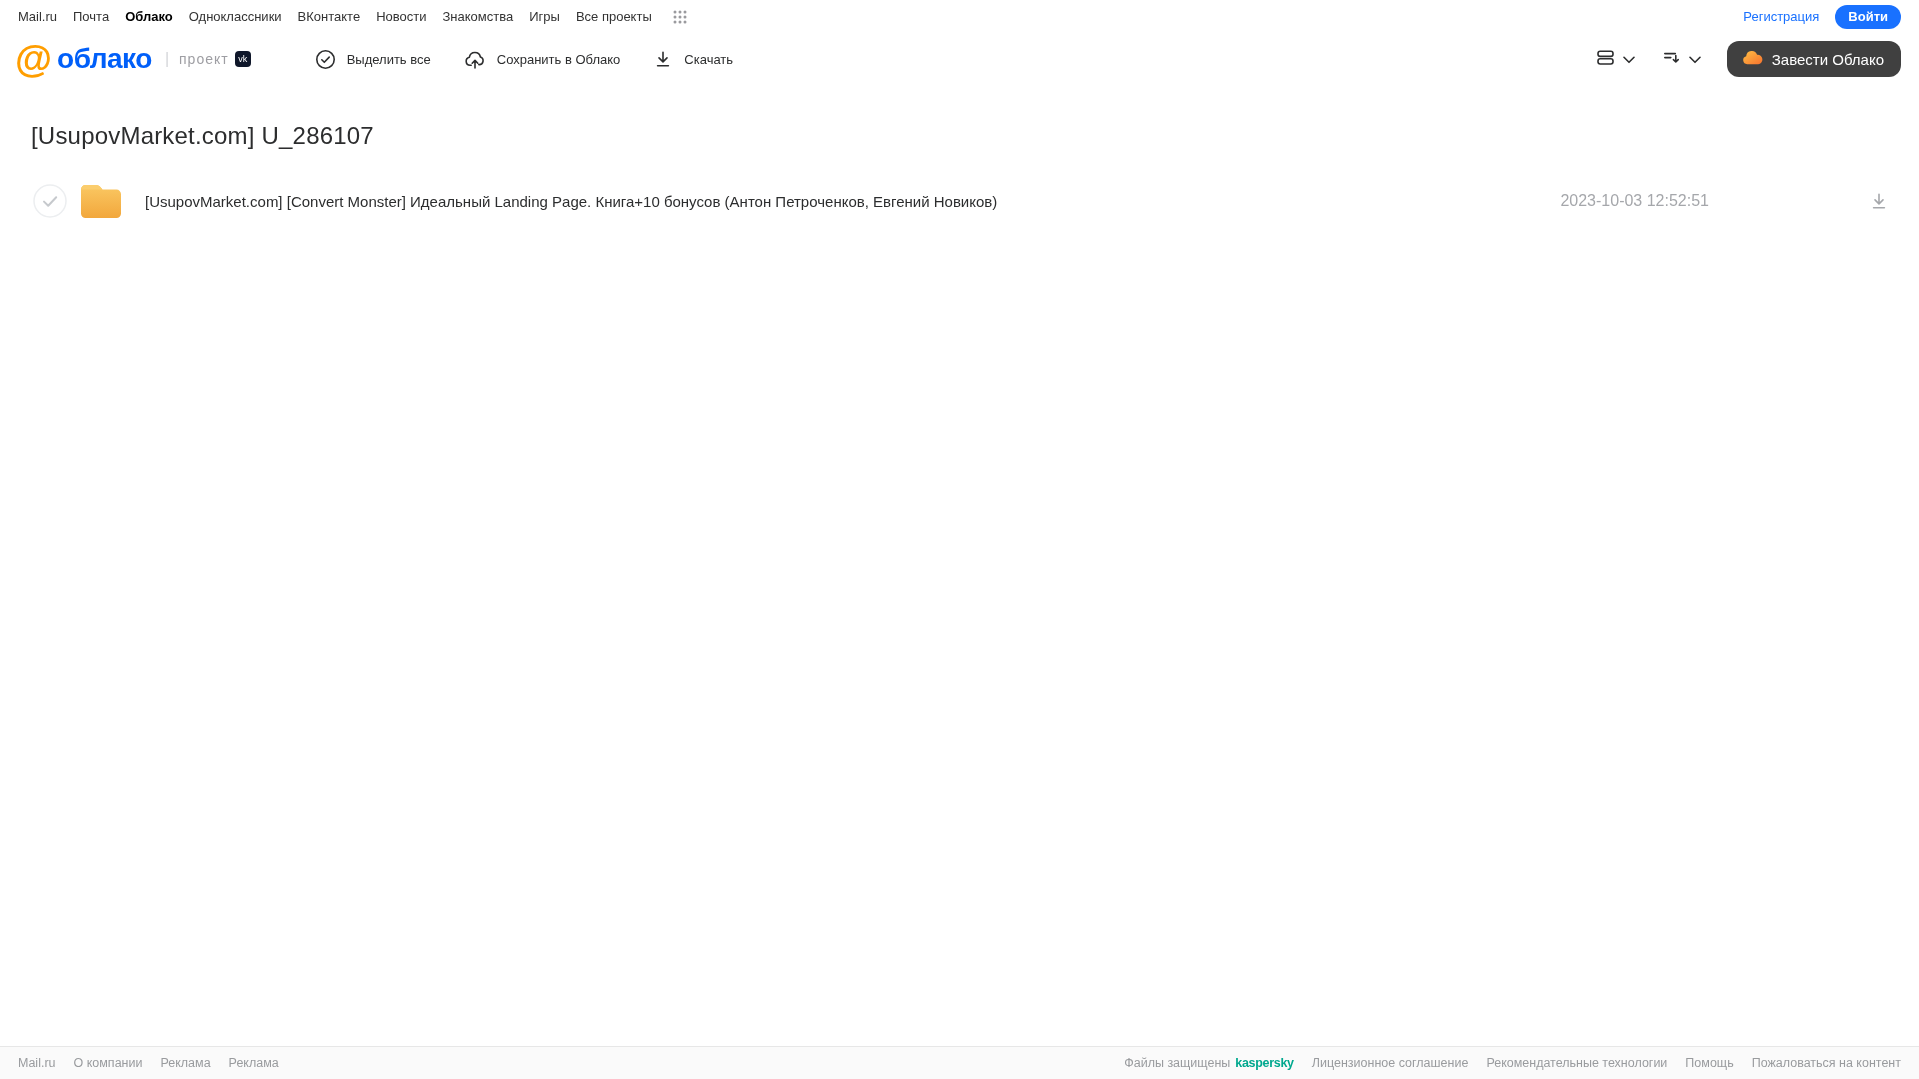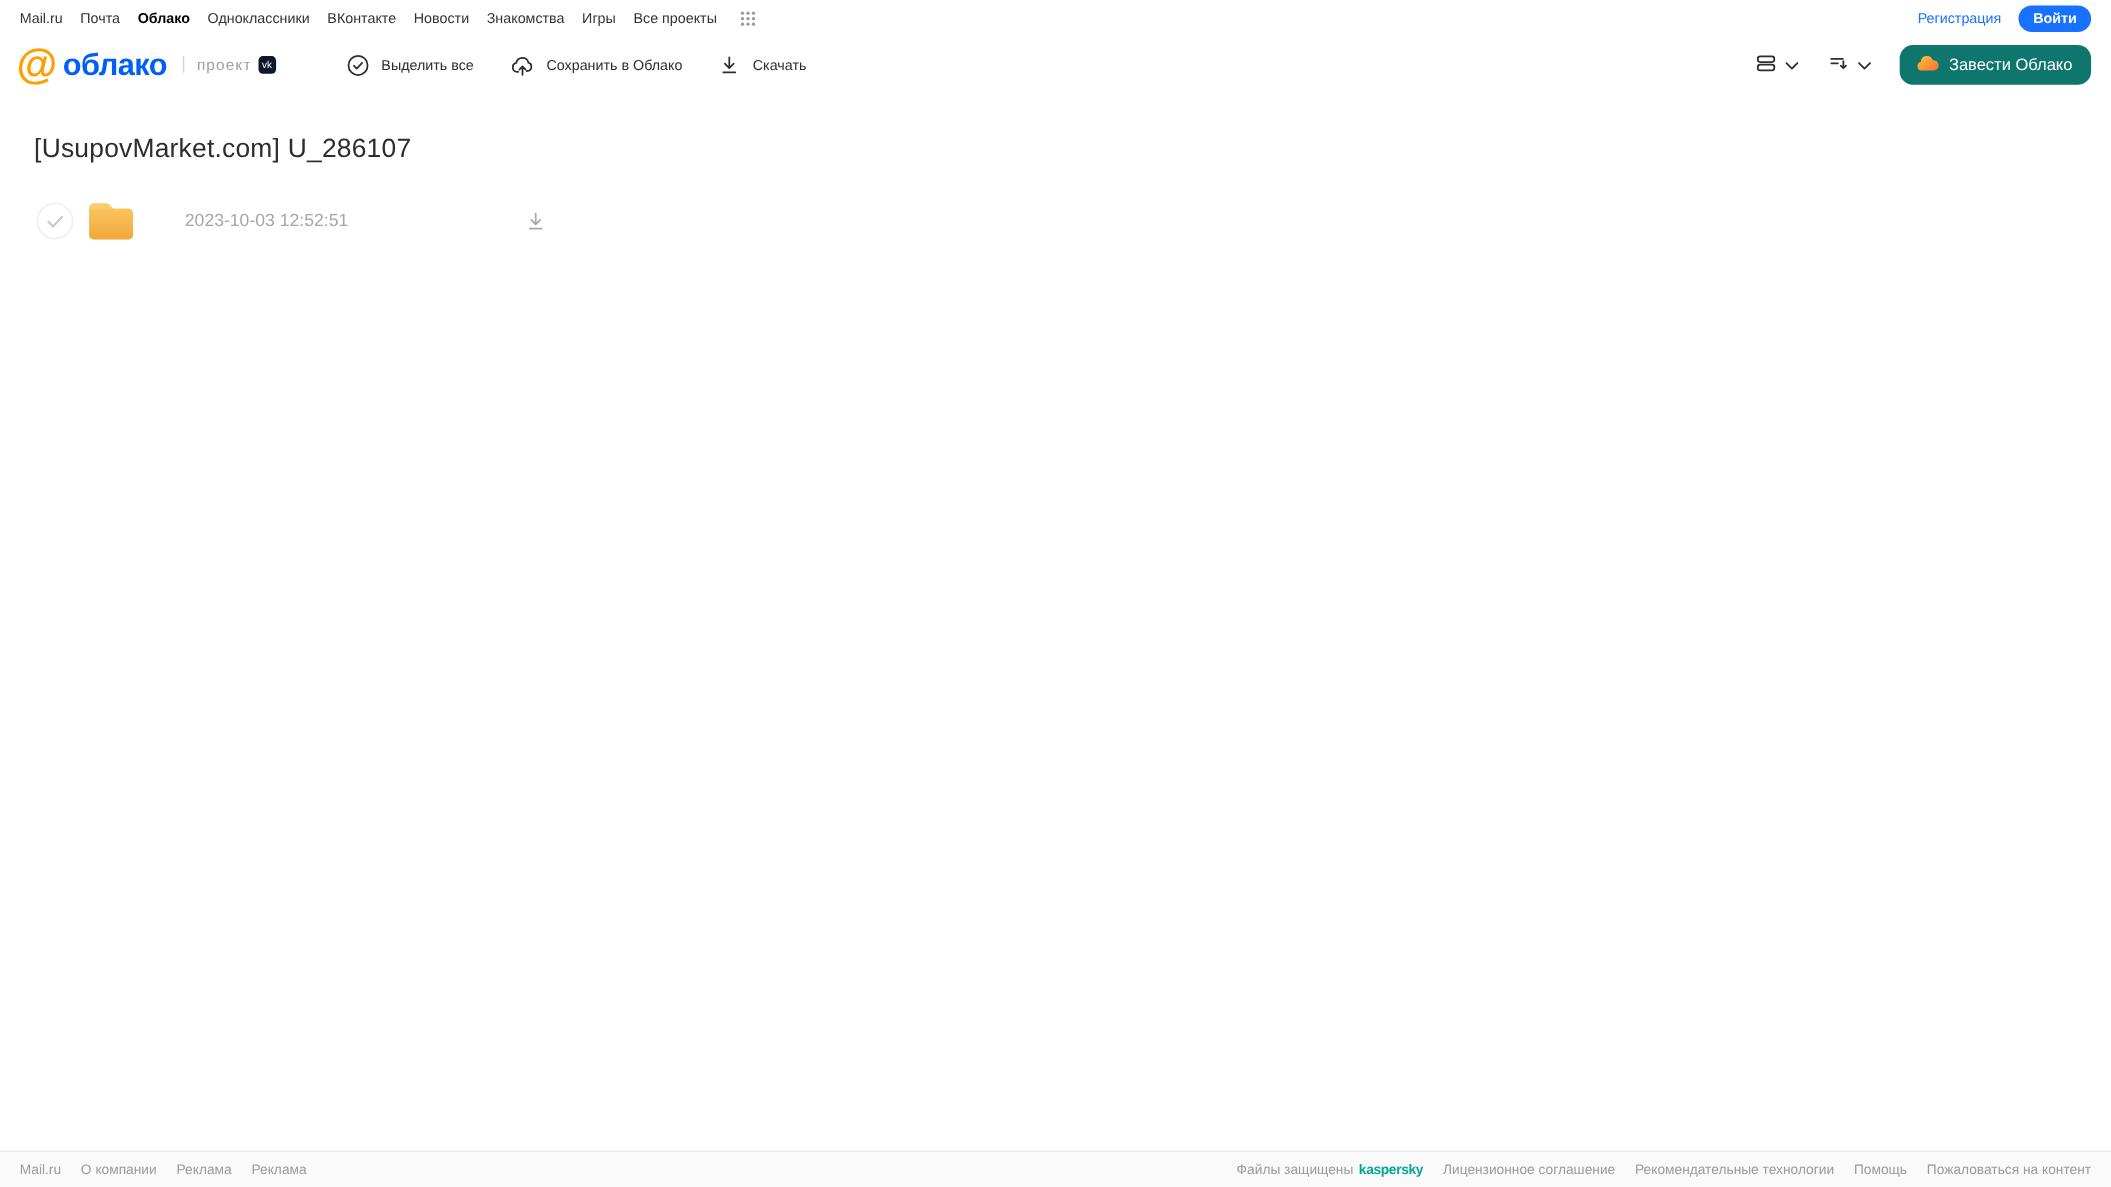--- a/index.html
+++ b/index.html
@@ -57,21 +57,21 @@
   }
   .toolbar-btn svg { display:block; }
 
   .header-right { margin-left:auto; display:flex; align-items:center; gap:26px; }
   .icon-dd {
     display:flex; align-items:center; gap:7px;
     background:none; border:none; cursor:pointer; padding:0;
   }
   .cta-btn {
     display:flex; align-items:center; gap:9px;
-    background:#0f766e; border:none; border-radius:12px; cursor:pointer;
+    background:#404040; border:none; border-radius:12px; cursor:pointer;
     height:36px; padding:0 17px 0 14px;
     font-family:inherit; font-size:15px; color:#fff; font-weight:normal;
   }
 
   
   .main { flex:1 1 auto; padding:37px 0 0 0; }
   .page-title { font-size:24px; font-weight:500; color:#2c2d2e; padding-left:31px; letter-spacing:0.2px; }
   .file-list { margin-top:28px; }
   .file-row {
     height:46px; display:flex; align-items:center;
@@ -228,20 +228,21 @@
           <defs>
             <linearGradient id="fg" x1="0" y1="0" x2="0" y2="1">
               <stop offset="0" stop-color="#fac863"></stop>
               <stop offset="1" stop-color="#f2a73c"></stop>
             </linearGradient>
           </defs>
           <path fill="url(#fg)" d="M2 5.5A4.5 4.5 0 0 1 6.5 1h11a4.5 4.5 0 0 1 3.4 1.6l2.6 3H37.5A4.5 4.5 0 0 1 42 10.1v19.4a4.5 4.5 0 0 1-4.5 4.5h-31A4.5 4.5 0 0 1 2 29.5z"></path>
           <path fill="#fbcd6d" d="M2 5.5A4.5 4.5 0 0 1 6.5 1h11a4.5 4.5 0 0 1 3.4 1.6l2.6 3H2z"></path>
         </svg>
       </span>
+      <span class="row-name">[UsupovMarket.com] [Convert Monster] Идеальный Landing Page. Книга+10 бонусов (Антон Петроченков, Евгений Новиков)</span>
       <span class="row-date">2023-10-03 12:52:51</span>
       <button class="row-download">
         <svg width="20" height="20" viewBox="0 0 20 20" fill="none" stroke="#a5a7ab" stroke-width="1.6" stroke-linecap="round" stroke-linejoin="round">
           <path d="M10 3.2v9.6M6 8.9l4 4 4-4M4.6 16.8h10.8"></path>
         </svg>
       </button>
     </div>
   </div>
 </main>
 

